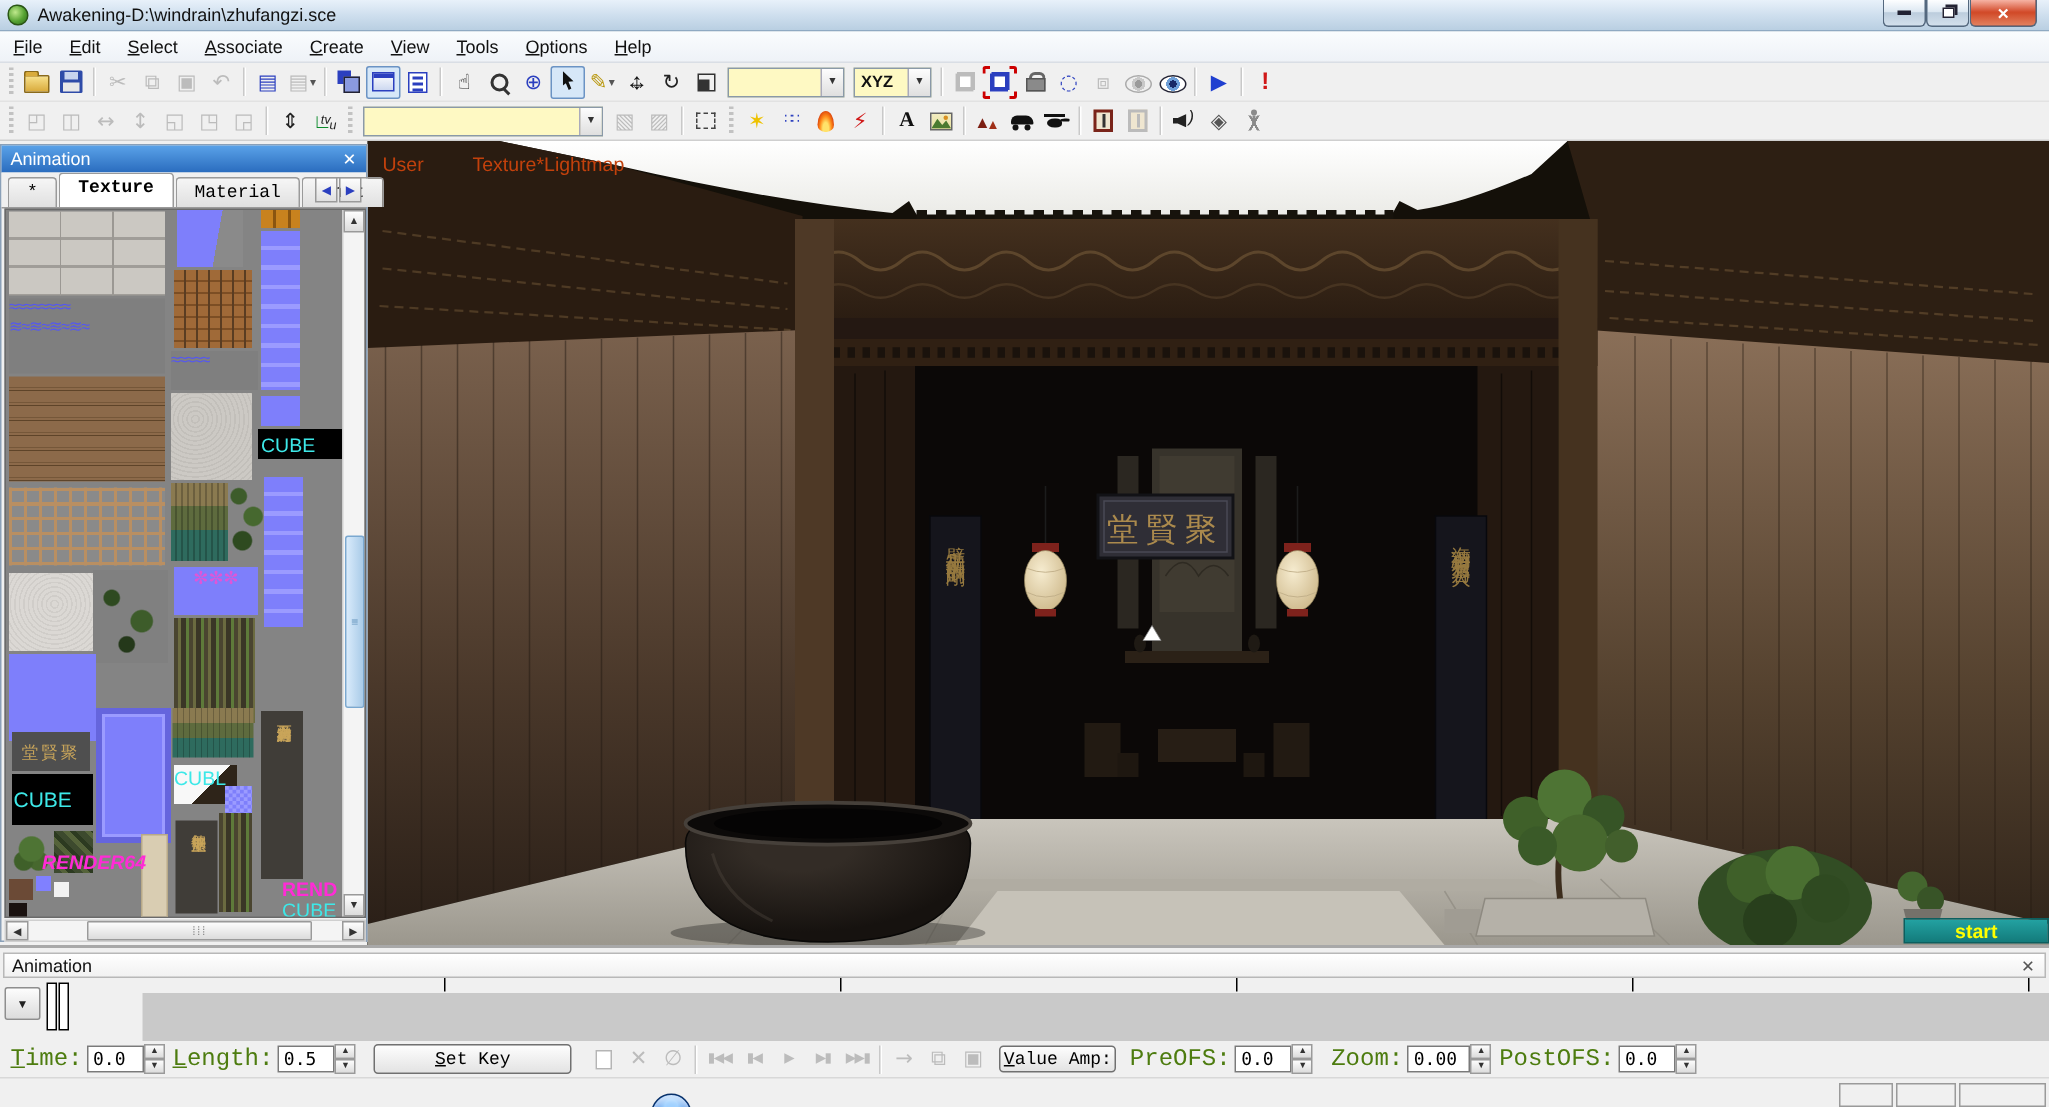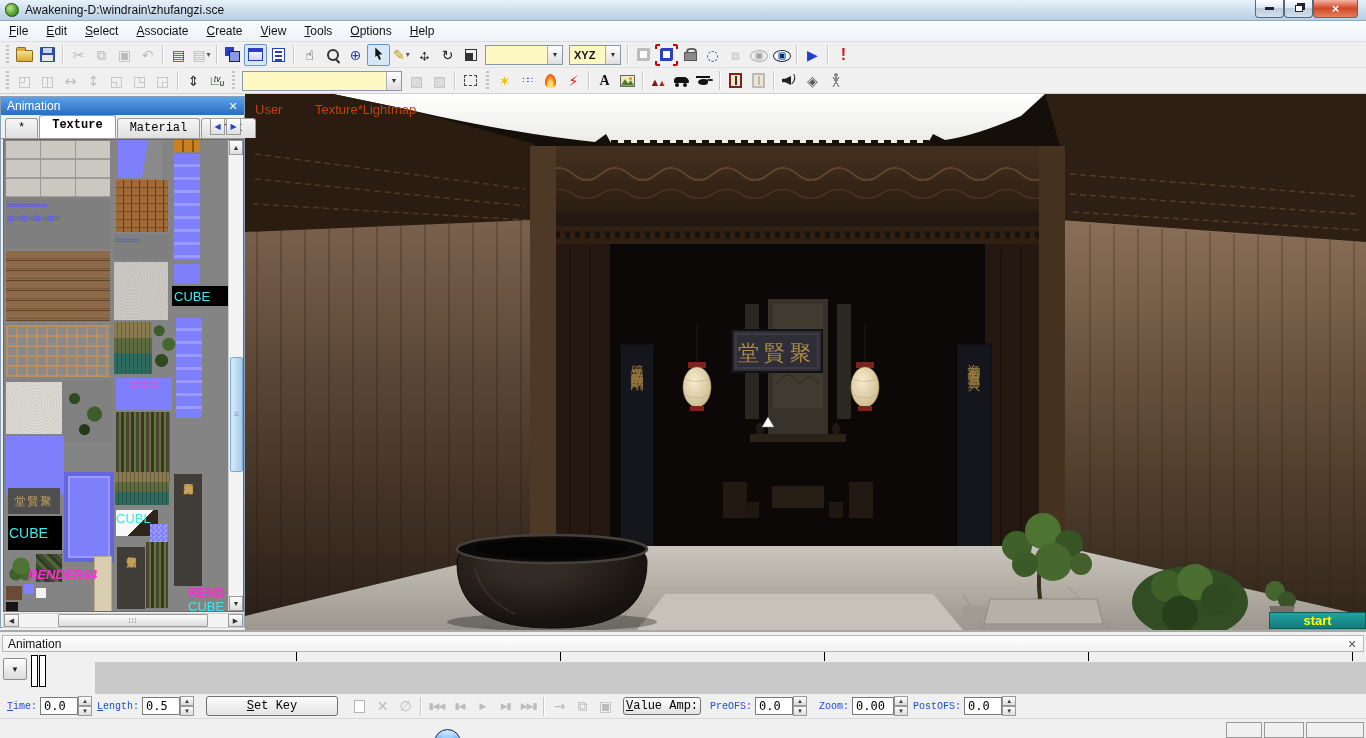--- a/index.html
+++ b/index.html
@@ -199,21 +199,21 @@
     border:1px solid #b8b8b8;font-size:12px;color:#111;display:flex;align-items:center;padding-left:5px;}
   .anim-x{position:absolute;right:4px;top:1px;width:14px;height:14px;color:#555;font-size:11px;display:flex;align-items:center;justify-content:center;}
   .tl-drop{position:absolute;left:3px;top:26px;width:24px;height:22px;background:linear-gradient(#fdfdfd,#dcdcdc);
     border:1px solid #8e8e8e;border-radius:2px;display:flex;align-items:center;justify-content:center;font-size:8px;color:#222;}
   .tl-slider{position:absolute;left:31px;top:23px;width:16px;height:30px;}
   .tl-slider::before,.tl-slider::after{content:"";position:absolute;top:0;width:5px;height:30px;background:#fff;border:1px solid #000;}
   .tl-slider::before{left:0;} .tl-slider::after{left:8px;}
   .tl-strip{position:absolute;left:95px;top:30px;width:1271px;height:32px;background:#c9c9c9;}
   .tick{position:absolute;top:20px;width:1px;height:9px;background:#000;}
   .ctrl{position:absolute;left:0;top:62px;width:1366px;height:24px;display:flex;align-items:center;padding-left:4px;}
-  .flabel{font-family:"Liberation Mono",monospace;font-size:10px;color:#1d4ed8;margin:16px 3px;}
+  .flabel{font-family:"Liberation Mono",monospace;font-size:16px;color:#4d7c0f;margin:16px 3px;}
   .numin{width:38px;height:18px;border:1px solid #7a7a7a;background:#fff;font-family:"DejaVu Sans Mono",monospace;font-size:12px;padding:0 3px;}
   .spin{width:14px;height:20px;display:flex;flex-direction:column;margin-right:2px;}
   .spin span{flex:1;border:1px solid #9a9a9a;background:linear-gradient(#fdfdfd,#dcdcdc);font-size:6px;
     display:flex;align-items:center;justify-content:center;color:#333;}
   .pushbtn{height:20px;border:1px solid #707070;border-radius:3px;background:linear-gradient(#fdfdfd,#e3e3e3);
     font-family:"Liberation Mono",monospace;font-size:12px;display:flex;align-items:center;justify-content:center;}
   .setkey{width:132px;margin:0 10px;}
   .valamp{width:78px;height:18px;margin:0 6px;}
   .statusrow{position:absolute;left:0;top:86px;width:1366px;height:22px;border-top:1px solid #d8d8d8;}
   .sbox{position:absolute;top:3px;height:16px;border:1px solid #9a9a9a;background:#f0f0f0;}

